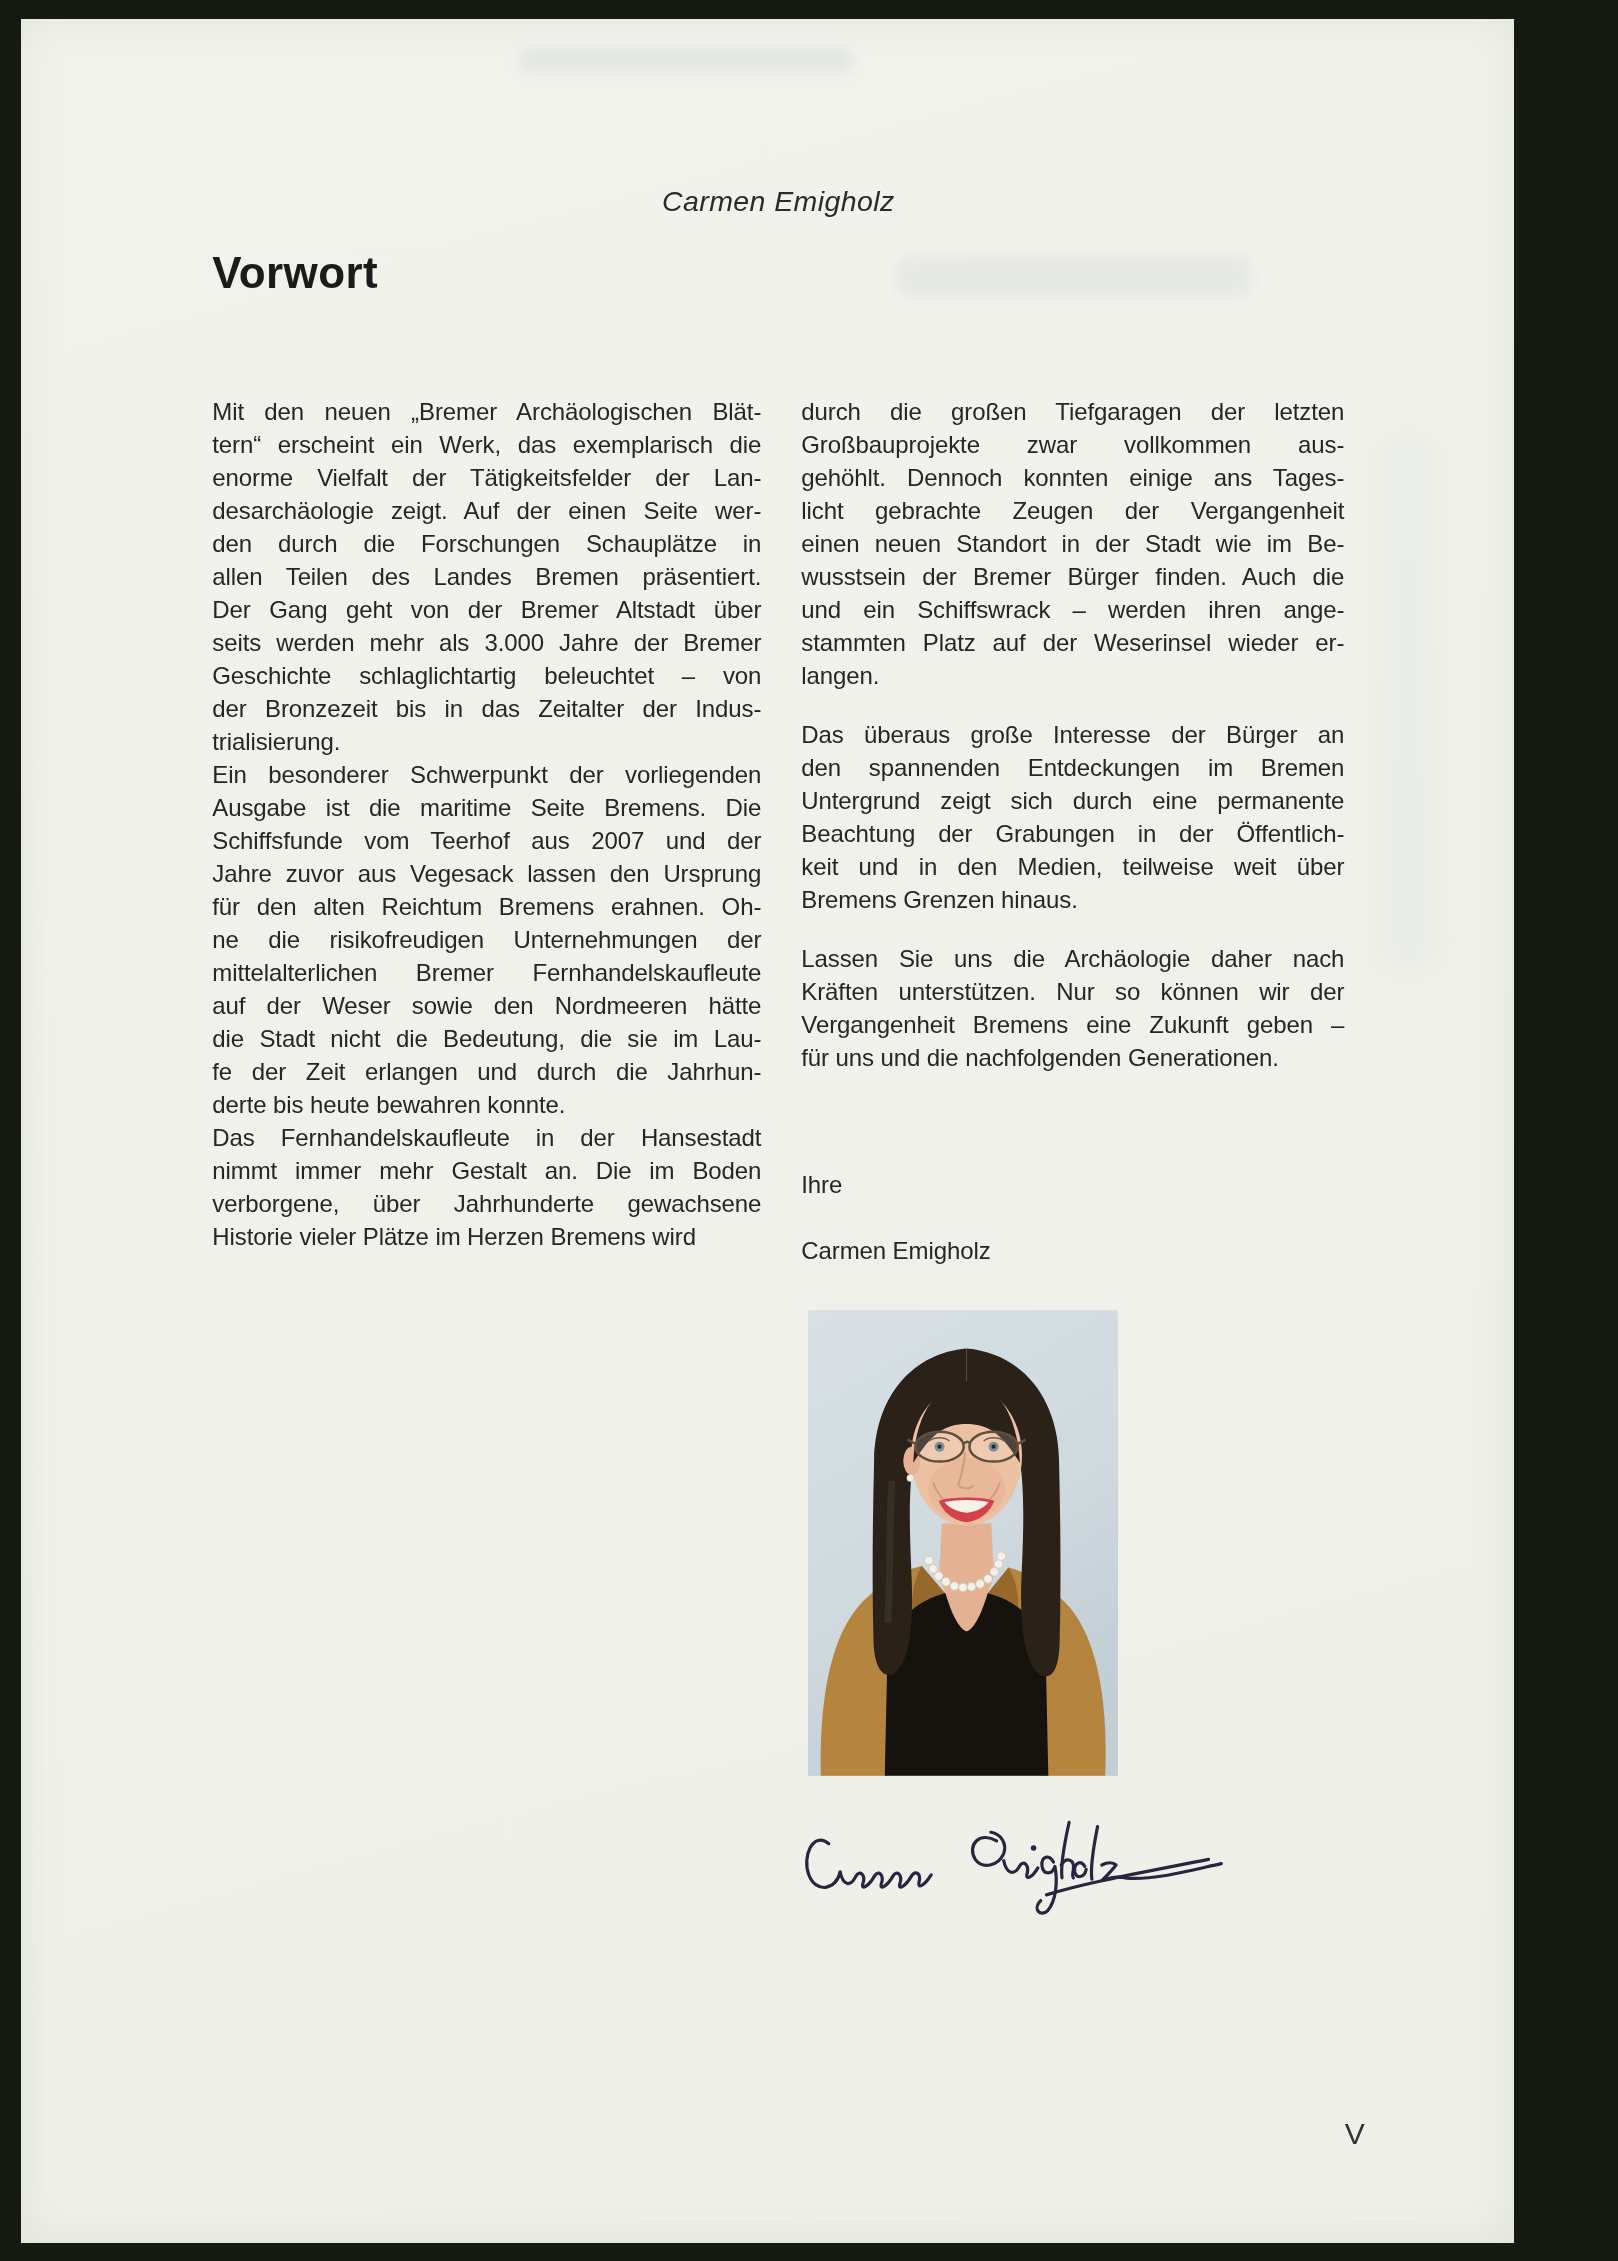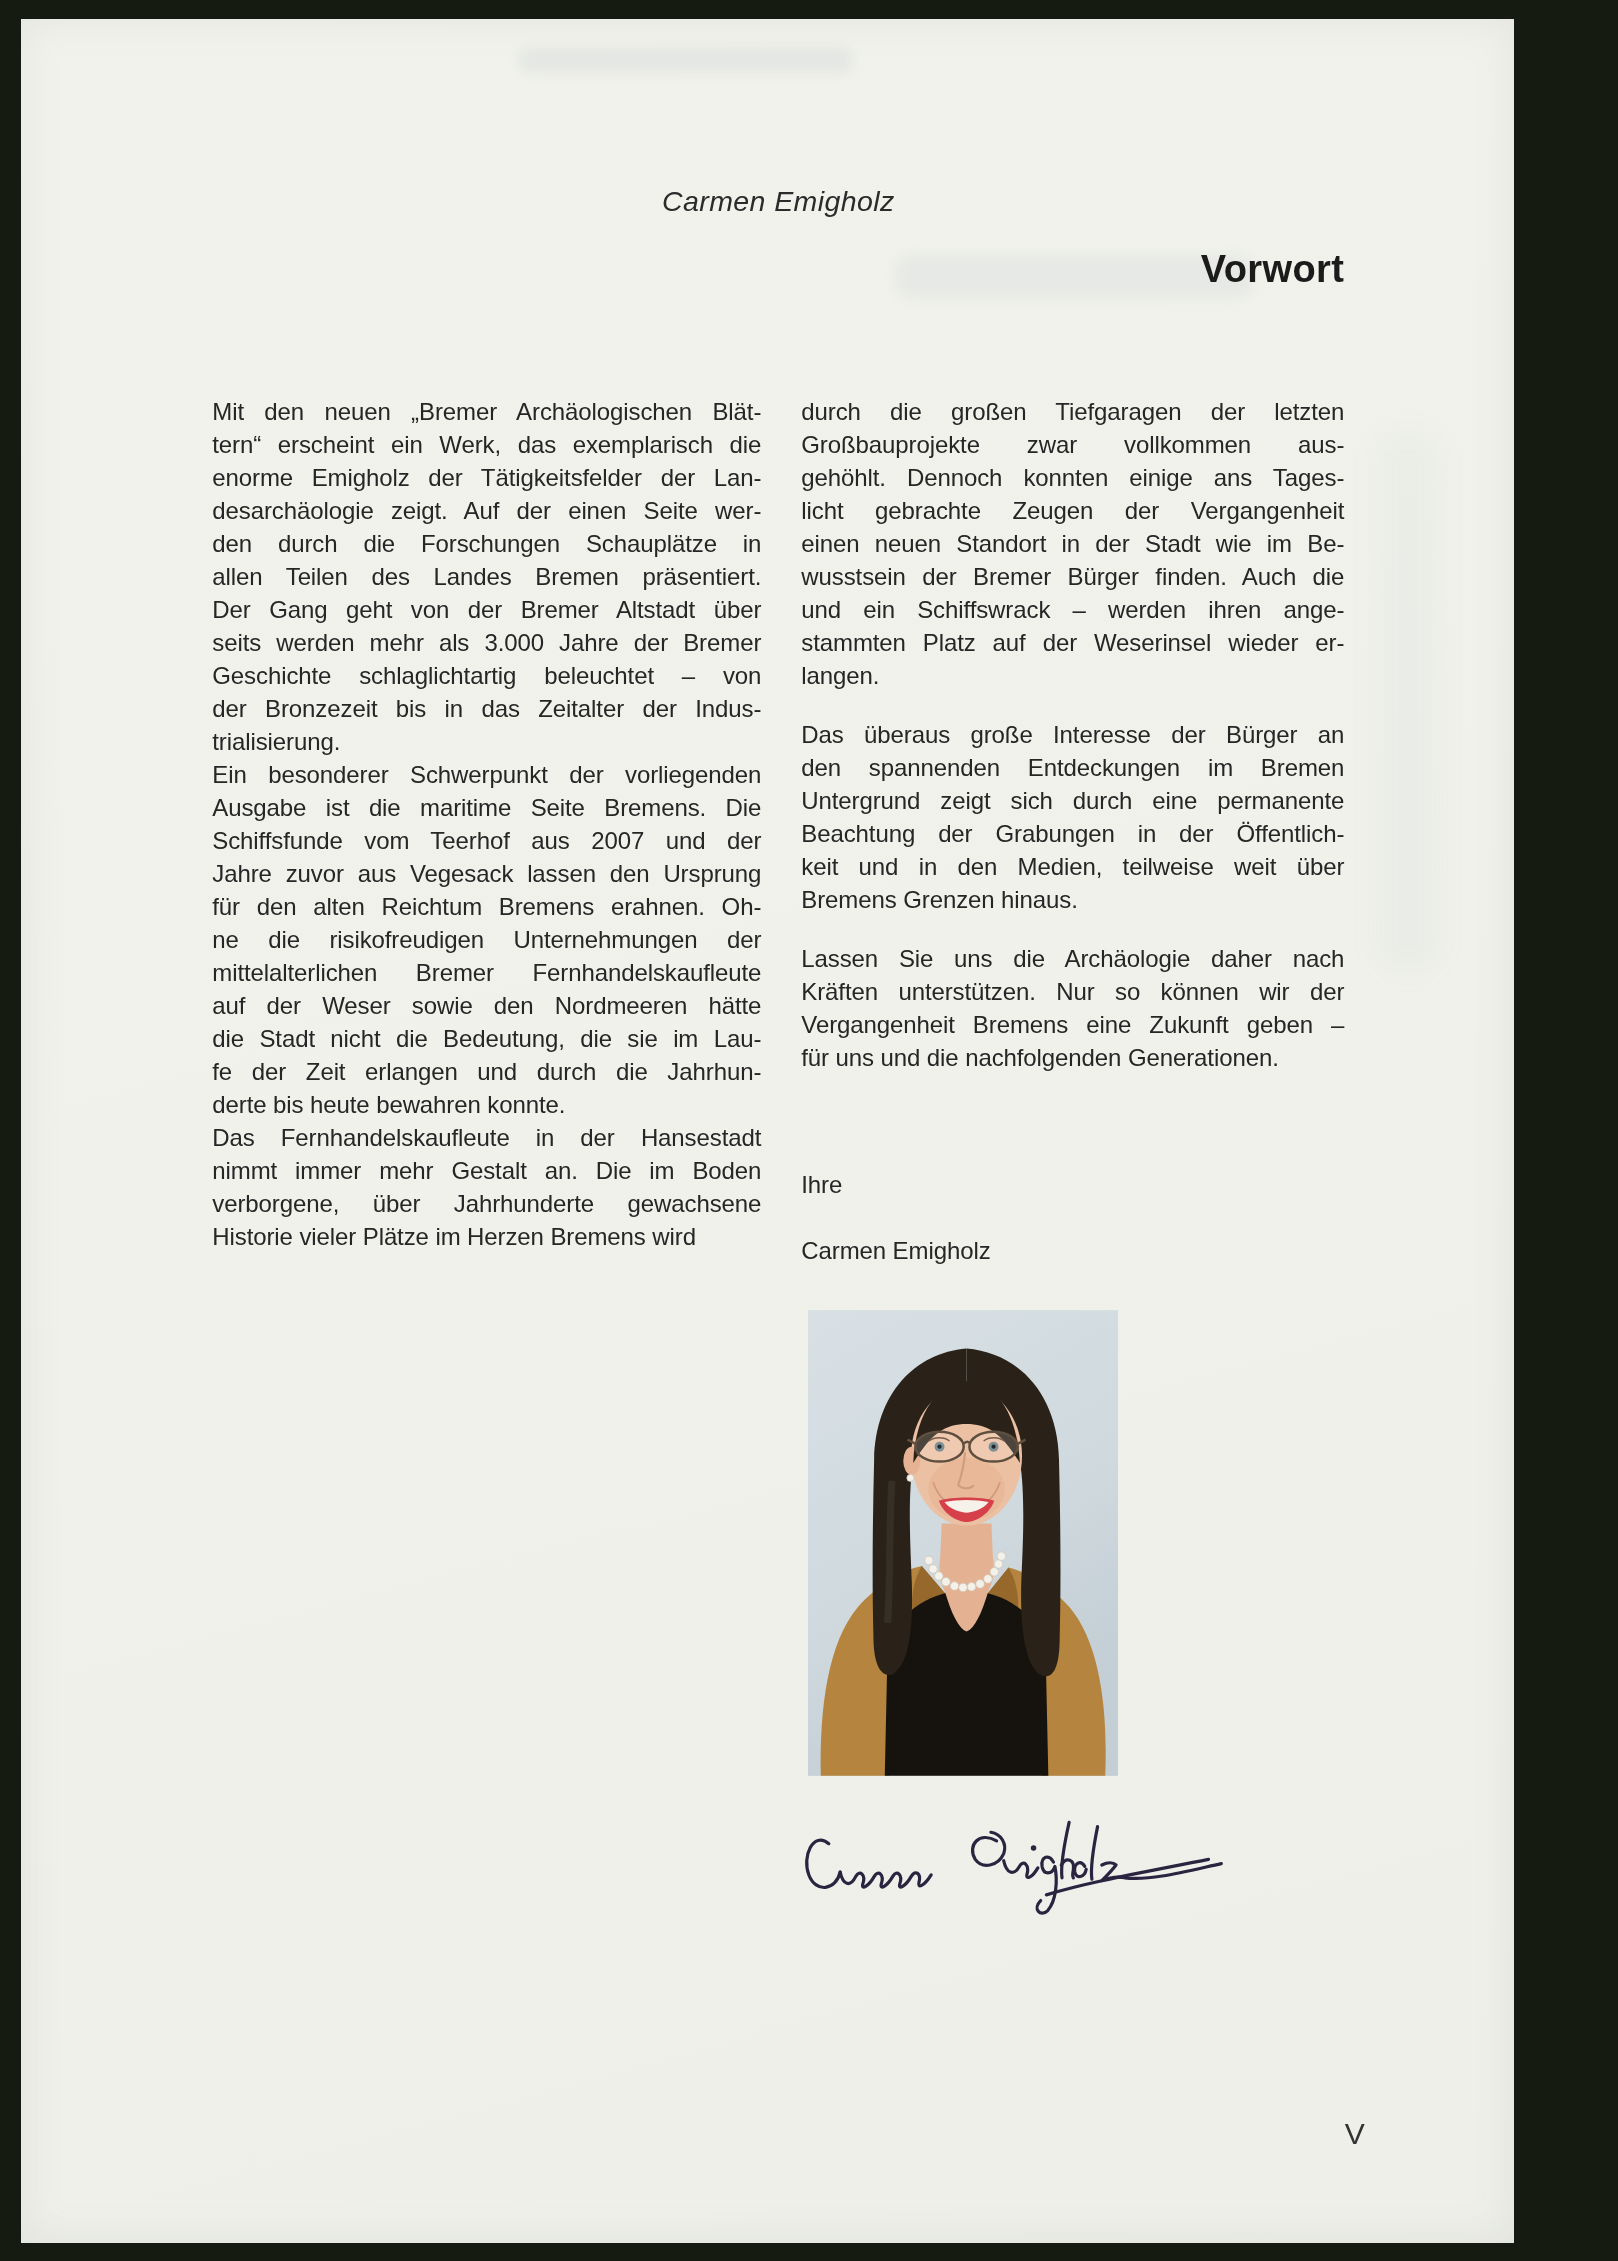--- a/index.html
+++ b/index.html
@@ -26,21 +26,21 @@
   .ghost-c { left: 1355px; top: 413px; width: 64px; height: 541px;
              background: rgba(158,168,184,0.05); filter: blur(12.8px); border-radius: 28.5px; }
 
   .author {
     position: absolute; left: 191px; top: 166px; width: 1132px;
     text-align: center; font-size: 28.5px; font-style: italic;
     color: #2b2b2b; letter-spacing: 0.4px;
   }
   .title {
     position: absolute; left: 191px; top: 229px; width: 1132px;
-    text-align: right; font-size: 38px; font-weight: bold;
+    text-align: left; font-size: 44px; font-weight: bold;
     color: #1b1b1b; letter-spacing: 0.4px;
   }
 
   .col {
     position: absolute; top: 376px;
     font-size: 24px; line-height: 33px;
     color: #262626; letter-spacing: -0.1px;
   }
   .col-left  { left: 191px;  width: 549px; }
   .col-right { left: 780px; width: 543px; }
@@ -79,21 +79,21 @@
     <div class="ghost ghost-c"></div>
 
     <div class="author">Carmen Emigholz</div>
     <div class="title">Vorwort</div>
 
     <div class="col col-left">
       <div>
           <div class="para">
             <div class="jline">Mit den neuen „Bremer Archäologischen Blät-</div>
             <div class="jline">tern“ erscheint ein Werk, das exemplarisch die</div>
-            <div class="jline">enorme Emigholz der Tätigkeitsfelder der Lan-</div>
+            <div class="jline">enorme Vielfalt der Tätigkeitsfelder der Lan-</div>
             <div class="jline">desarchäologie zeigt. Auf der einen Seite wer-</div>
             <div class="jline">den durch die Forschungen Schauplätze in</div>
             <div class="jline">allen Teilen des Landes Bremen präsentiert.</div>
             <div class="jline">Der Gang geht von der Bremer Altstadt über</div>
             <div class="jline">seits werden mehr als 3.000 Jahre der Bremer</div>
             <div class="jline">Geschichte schlaglichtartig beleuchtet – von</div>
             <div class="jline">der Bronzezeit bis in das Zeitalter der Indus-</div>
             <div class="jline jlast">trialisierung.</div>
           </div>
           <div class="para">

